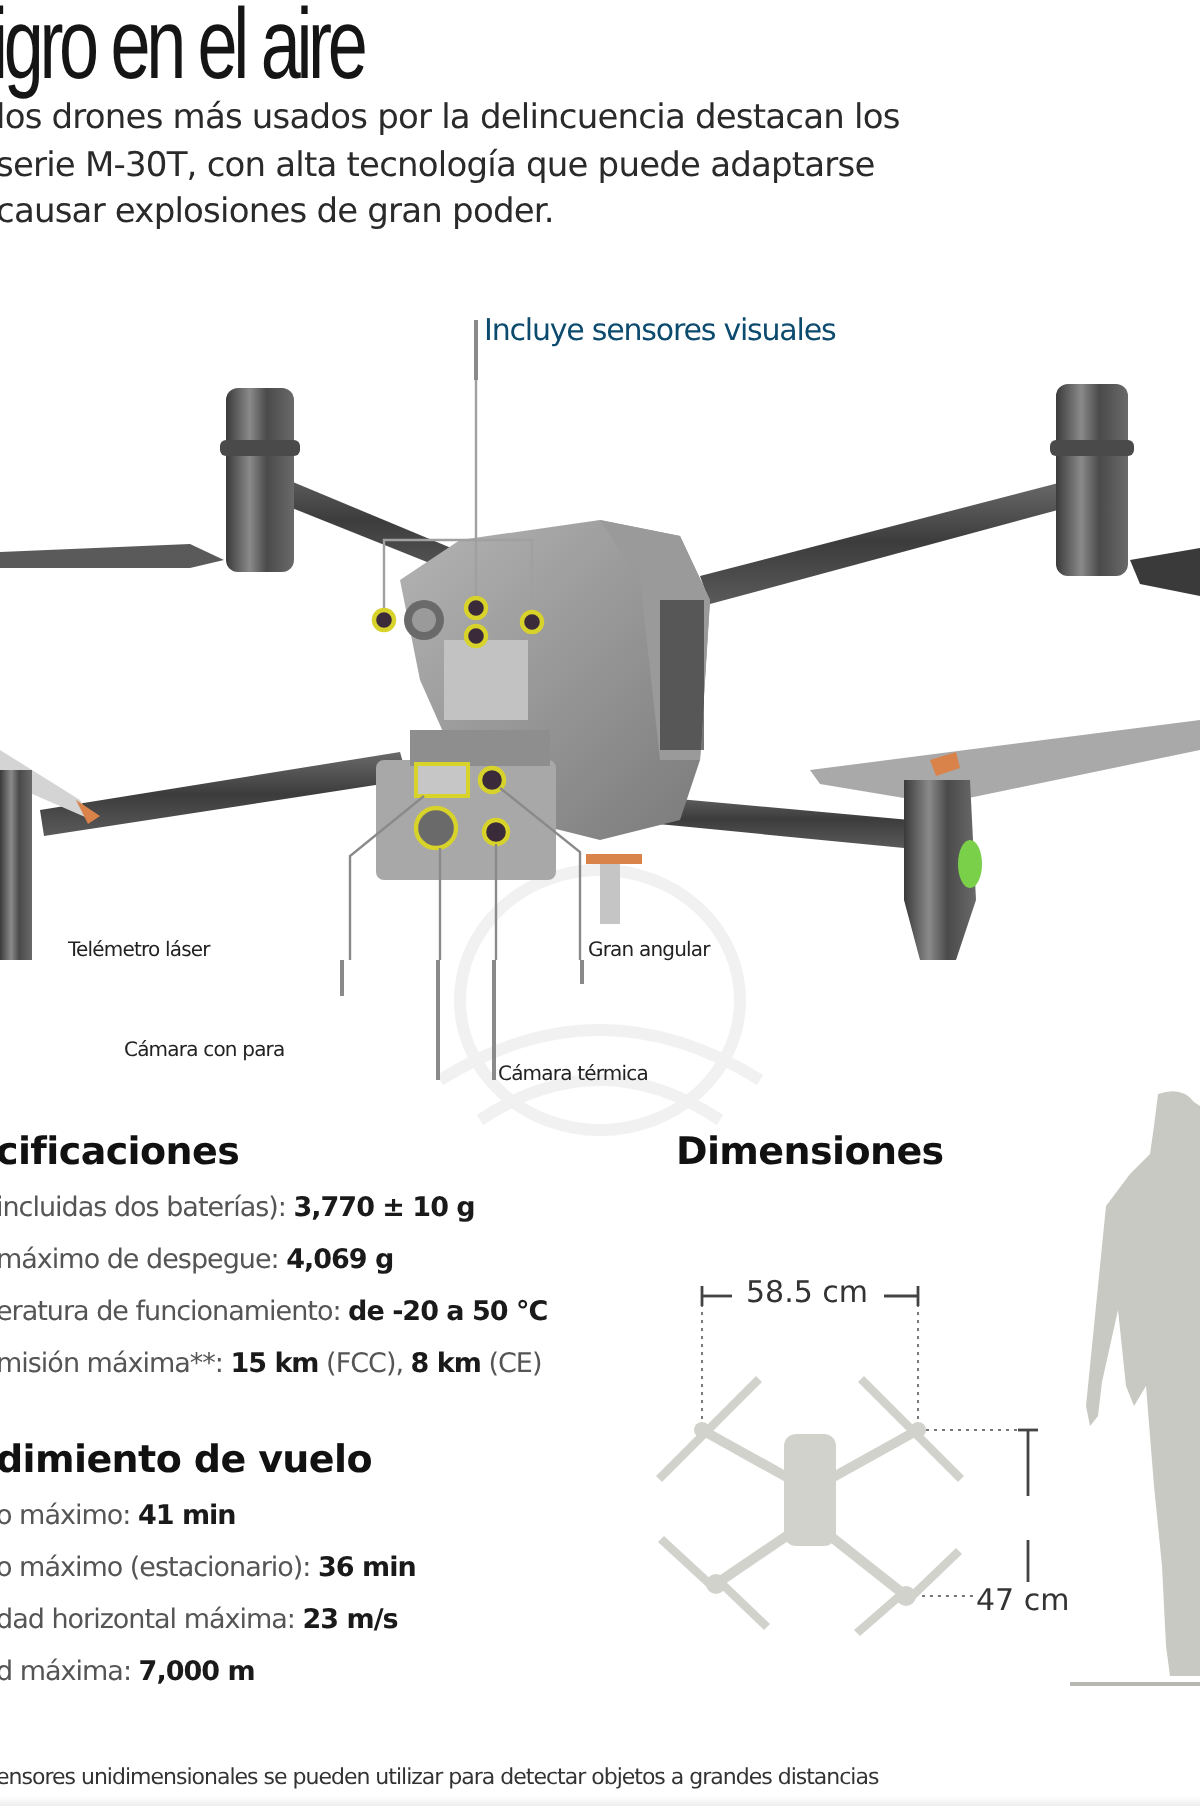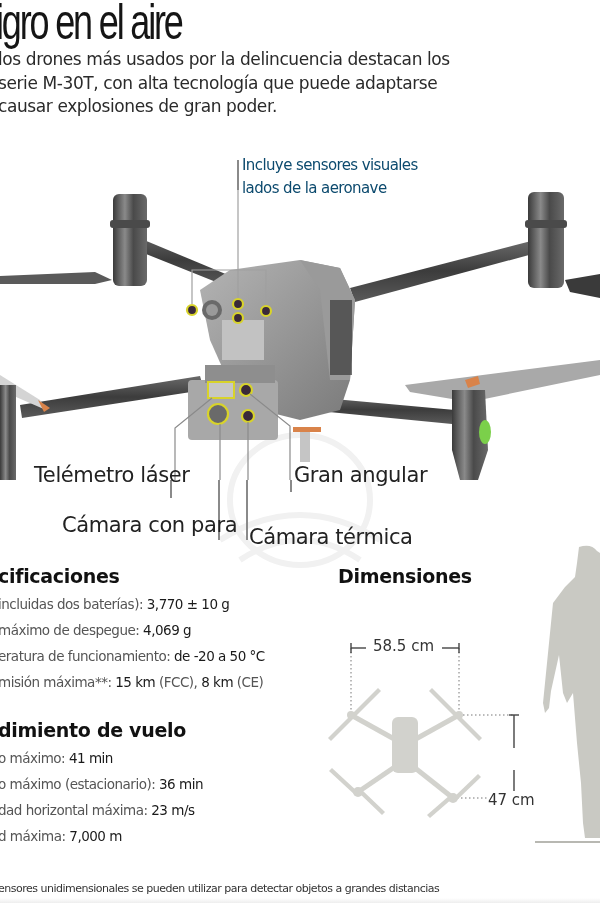--- a/index.html
+++ b/index.html
@@ -2,25 +2,25 @@
 <html><head>
   <meta charset="utf-8">
   <style>
     html, body { margin: 0; padding: 0; background: #ffffff; }
     body { width: 600px; height: 903px; overflow: hidden; position: relative; font-family: "DejaVu Sans", sans-serif; color: #1a1a1a; }
     .abs { position: absolute; }
     .title { left: -4px; top: -6px; font-family: "Liberation Sans", sans-serif; font-size: 50px; letter-spacing: -3px; transform: scaleX(0.72); transform-origin: left top; font-weight: 400; color: #151515; line-height: 56px; white-space: nowrap; }
     .lede { left: -2px; top: 48px; width: 600px; font-family: "DejaVu Sans", sans-serif; font-size: 17px; line-height: 23.5px; color: #2a2a2a; letter-spacing: -0.4px; }
     .lede div { white-space: nowrap; }
     .callout { font-family: "DejaVu Sans", sans-serif; font-size: 15px; color: #0c4a6e; line-height: 23px; white-space: nowrap; letter-spacing: -0.6px; }
-    .callout-dark { color: #222; font-size: 21px; letter-spacing: -0.4px; }
+    .callout-dark { color: #222; font-size: 10px; letter-spacing: -0.4px; }
     .leader { background: #8a8a8a; }
     .section-h { font-family: "DejaVu Sans", sans-serif; font-weight: bold; font-size: 19px; color: #111; white-space: nowrap; letter-spacing: -0.3px; }
     .spec { font-family: "DejaVu Sans", sans-serif; font-size: 13.5px; color: #555; white-space: nowrap; letter-spacing: -0.5px; line-height: 26px; }
-    .spec b { color: #1a1a1a; font-weight: normal; }
+    .spec b { color: #1a1a1a; font-weight: bold; }
     .footnote { font-family: "DejaVu Sans", sans-serif; font-size: 11px; color: #333; white-space: nowrap; letter-spacing: -0.5px; }
     .dim-label { font-family: "DejaVu Sans", sans-serif; font-size: 15px; color: #333; white-space: nowrap; background: #fff; }
   </style>
 </head>
 <body>
 
 <div class="abs title">igro en el aire</div>
 <div class="abs lede">
   <div>los drones más usados por la delincuencia destacan los</div>
   <div>serie M-30T, con alta tecnología que puede adaptarse</div>
@@ -116,21 +116,20 @@
   <g stroke="#8a8a8a" stroke-width="1.2" fill="none">
     <path d="M212 218 L175 248 L175 300"></path>
     <path d="M220 244 L220 300"></path>
     <path d="M248 242 L248 300"></path>
     <path d="M250 214 L290 246 L290 300"></path>
   </g>
 </svg>
 
 <div class="abs callout" style="left:242px;top:154px;">
   <div>Incluye sensores visuales</div>
-  <div>lados de la aeronave</div>
 </div>
 <div class="abs leader" style="left:237px;top:160px;width:1.5px;height:30px;"></div>
 
 <div class="abs leader" style="left:170px;top:480px;width:1.5px;height:18px;"></div>
 <div class="abs leader" style="left:218px;top:480px;width:1.5px;height:60px;"></div>
 <div class="abs leader" style="left:246px;top:480px;width:1.5px;height:60px;"></div>
 <div class="abs leader" style="left:290px;top:480px;width:1.5px;height:12px;"></div>
 
 <div class="abs callout callout-dark" style="left:34px;top:464px;">Telémetro láser</div>
 <div class="abs callout callout-dark" style="left:294px;top:464px;">Gran angular</div>

